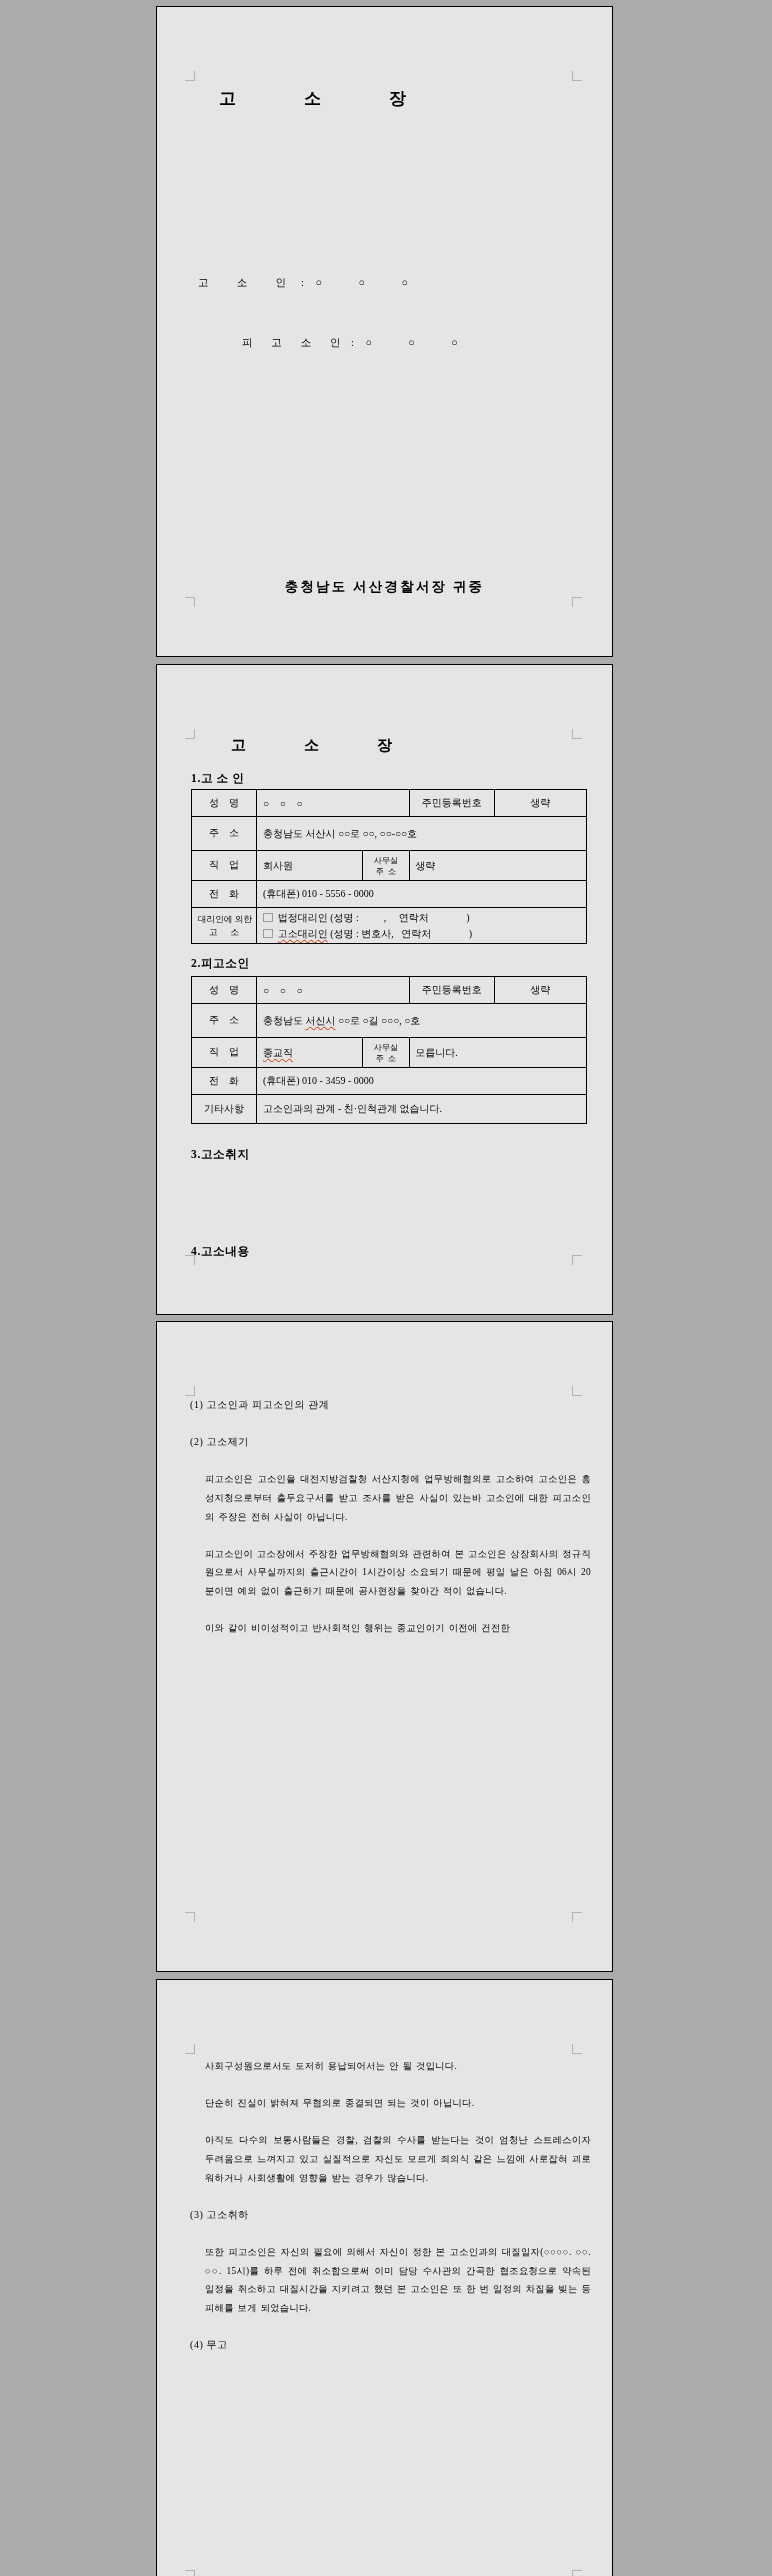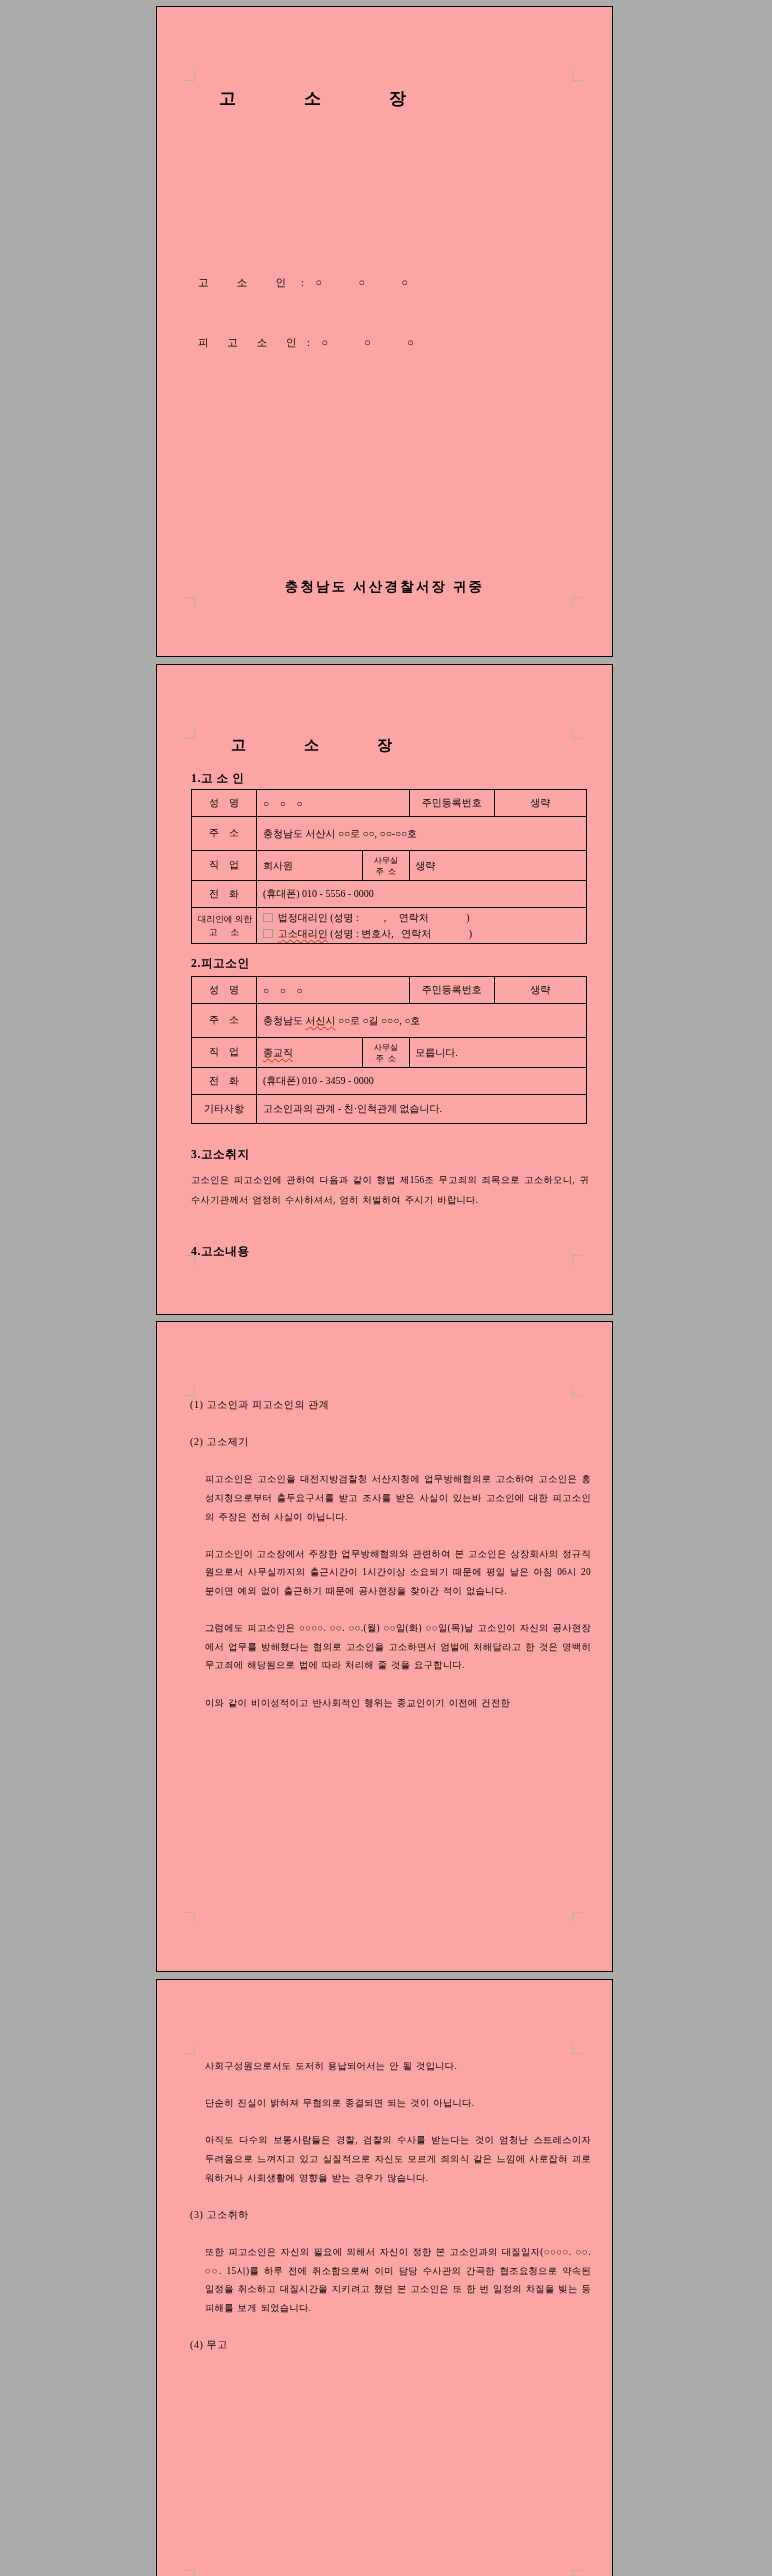--- a/index.html
+++ b/index.html
@@ -4,21 +4,21 @@
 <style>
   html,body{margin:0;padding:0;}
   body{
     width:773px;height:2576px;overflow:hidden;
     background:#ababab;
     font-family:"Liberation Serif","DejaVu Serif",serif;
     color:#000;
   }
   .page{
     position:absolute;left:156px;width:457px;height:651px;
-    background:#fca5a5;border:1.2px solid #000;box-sizing:border-box;
+    background:#e5e5e5;border:1.2px solid #000;box-sizing:border-box;
   }
   #page1{top:5.8px;} #page2{top:664px;} #page3{top:1321px;padding-left:10px;} #page4{top:1979px;}
   
   .mark{position:absolute;width:9.3px;height:9.3px;border:0 solid #b2b2b2;}
   .mark.tl{left:28px;top:64px;border-right-width:0.6px;border-bottom-width:0.6px;}
   .mark.tr{right:30px;top:64px;border-left-width:0.6px;border-bottom-width:0.6px;}
   .mark.bl{left:28px;bottom:49px;border-right-width:0.6px;border-top-width:0.6px;}
   .mark.br{right:30px;bottom:49px;border-left-width:0.6px;border-top-width:0.6px;}
   .abs{position:absolute;}
   
@@ -54,21 +54,21 @@
   <div class="mark bl"></div>
   <div class="mark br"></div>
 
   <div class="abs doc-title" style="top:80px;left:62px;">고소장</div>
 
   <div class="abs party-line" style="top:269px;left:41px;">
     <span class="party-label">고 소 인</span><span class="party-colon">:</span><span class="party-circles">○ ○ ○</span>
   </div>
 
   <div class="abs party-line" style="top:329px;left:41px;">
-    <span class="party-label" style="letter-spacing:8.1px;">피 고 소 인</span><span class="party-colon">:</span><span class="party-circles">○ ○ ○</span>
+    <span class="party-label" style="letter-spacing:8.1px;margin-left:44px;">피 고 소 인</span><span class="party-colon">:</span><span class="party-circles">○ ○ ○</span>
   </div>
 
   <div class="abs recipient" style="top:571px;left:0;">충청남도 서산경찰서장 귀중</div>
 </section>
 
 <section class="page" id="page2">
   <div class="mark tl"></div>
   <div class="mark tr"></div>
   <div class="mark bl"></div>
   <div class="mark br"></div>
@@ -151,36 +151,34 @@
       <td colspan="4">(휴대폰) 010 - 3459 - 0000</td>
     </tr>
     <tr class="r6">
       <td class="lbl">기타사항</td>
       <td colspan="4">고소인과의 관계 - 친·인척관계 없습니다.</td>
     </tr>
   </tbody>
     </table>
 
   <div class="abs sec-h" style="top:482px;left:34px;">3.고소취지</div>
-  <div class="abs para" style="top:505px;left:34px;width:398px;">고소인은 피고소인에 관하여 다음과 같이 형법 제156조 무고죄의 죄목으로 고소하오니, 귀 수사기관께서 엄정히 수사하셔서, 엄히 처벌하여 주시기 바랍니다.</div>
   <div class="abs sec-h" style="top:579px;left:34px;">4.고소내용</div>
 </section>
 
 <section class="page" id="page3">
   <div class="mark tl"></div>
   <div class="mark tr"></div>
   <div class="mark bl"></div>
   <div class="mark br"></div>
 
   <div class="flow" style="top:74px;">
     <div class="h">(1) 고소인과 피고소인의 관계</div>
     <div class="h">(2) 고소제기</div>
     <p>피고소인은 고소인을 대전지방검찰청 서산지청에 업무방해혐의로 고소하여 고소인은 홍성지청으로부터 출두요구서를 받고 조사를 받은 사실이 있는바 고소인에 대한 피고소인의 주장은 전혀 사실이 아닙니다.</p>
     <p>피고소인이 고소장에서 주장한 업무방해혐의와 관련하여 본 고소인은 상장회사의 정규직원으로서 사무실까지의 출근시간이 1시간이상 소요되기 때문에 평일 날은 아침 06시 20분이면 예외 없이 출근하기 때문에 공사현장을 찾아간 적이 없습니다.</p>
-    <p>그럼에도 피고소인은 ○○○○. ○○. ○○.(월) ○○일(화) ○○일(목)날 고소인이 자신의 공사현장에서 업무를 방해했다는 혐의로 고소인을 고소하면서 엄벌에 처해달라고 한 것은 명백히 무고죄에 해당됨으로 법에 따라 처리해 줄 것을 요구합니다.</p>
     <p>이와 같이 비이성적이고 반사회적인 행위는 종교인이기 이전에 건전한</p>
   </div>
 </section>
 
 <section class="page" id="page4">
   <div class="mark tl"></div>
   <div class="mark tr"></div>
   <div class="mark bl"></div>
   <div class="mark br"></div>
 

